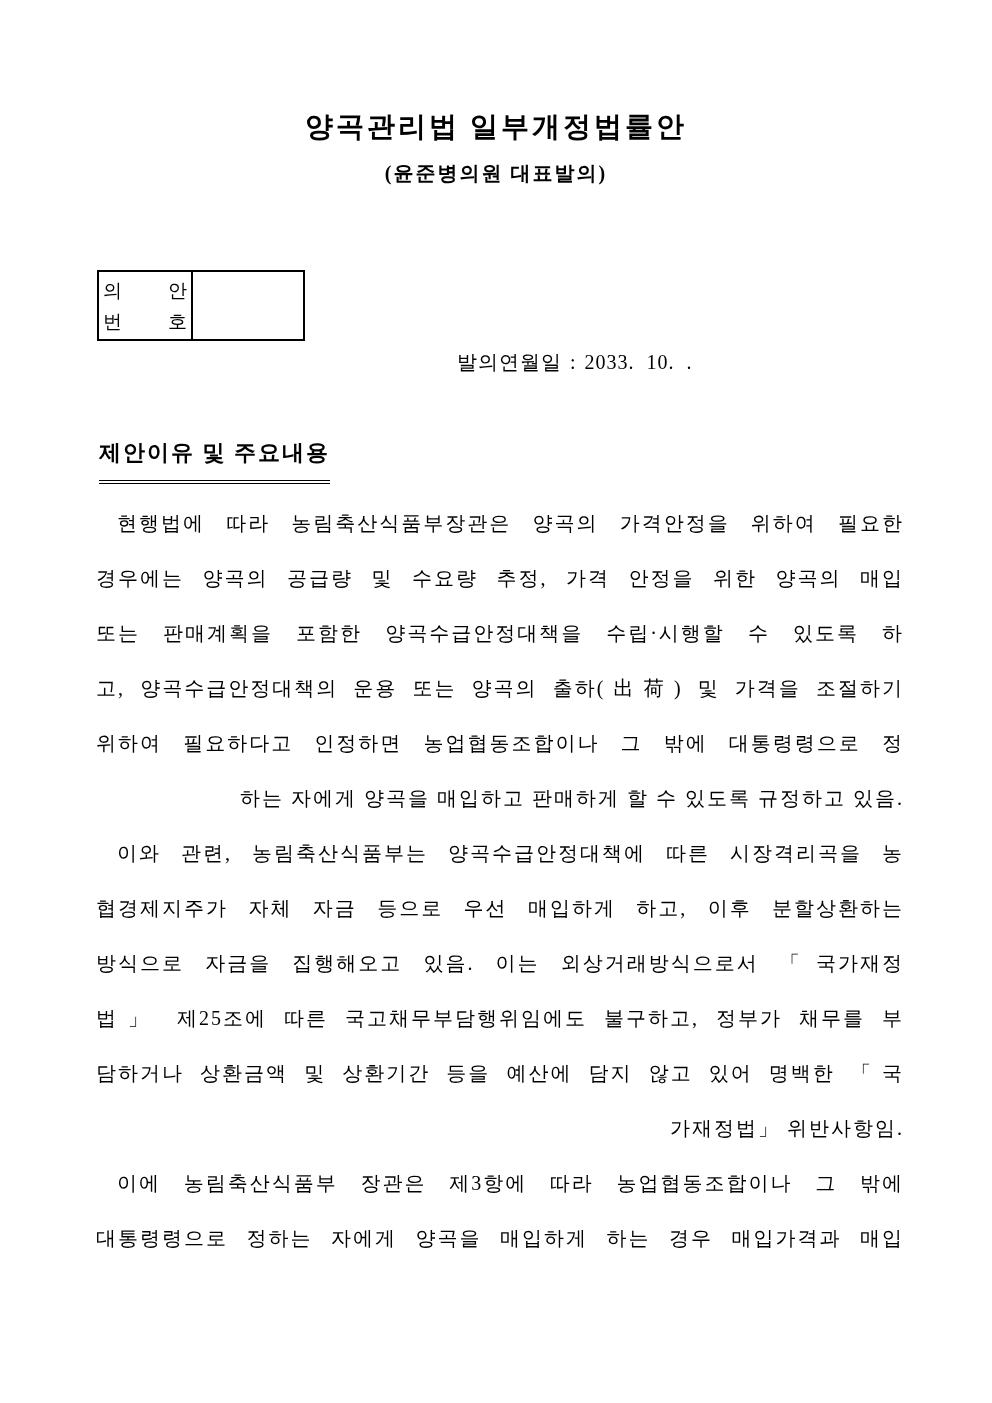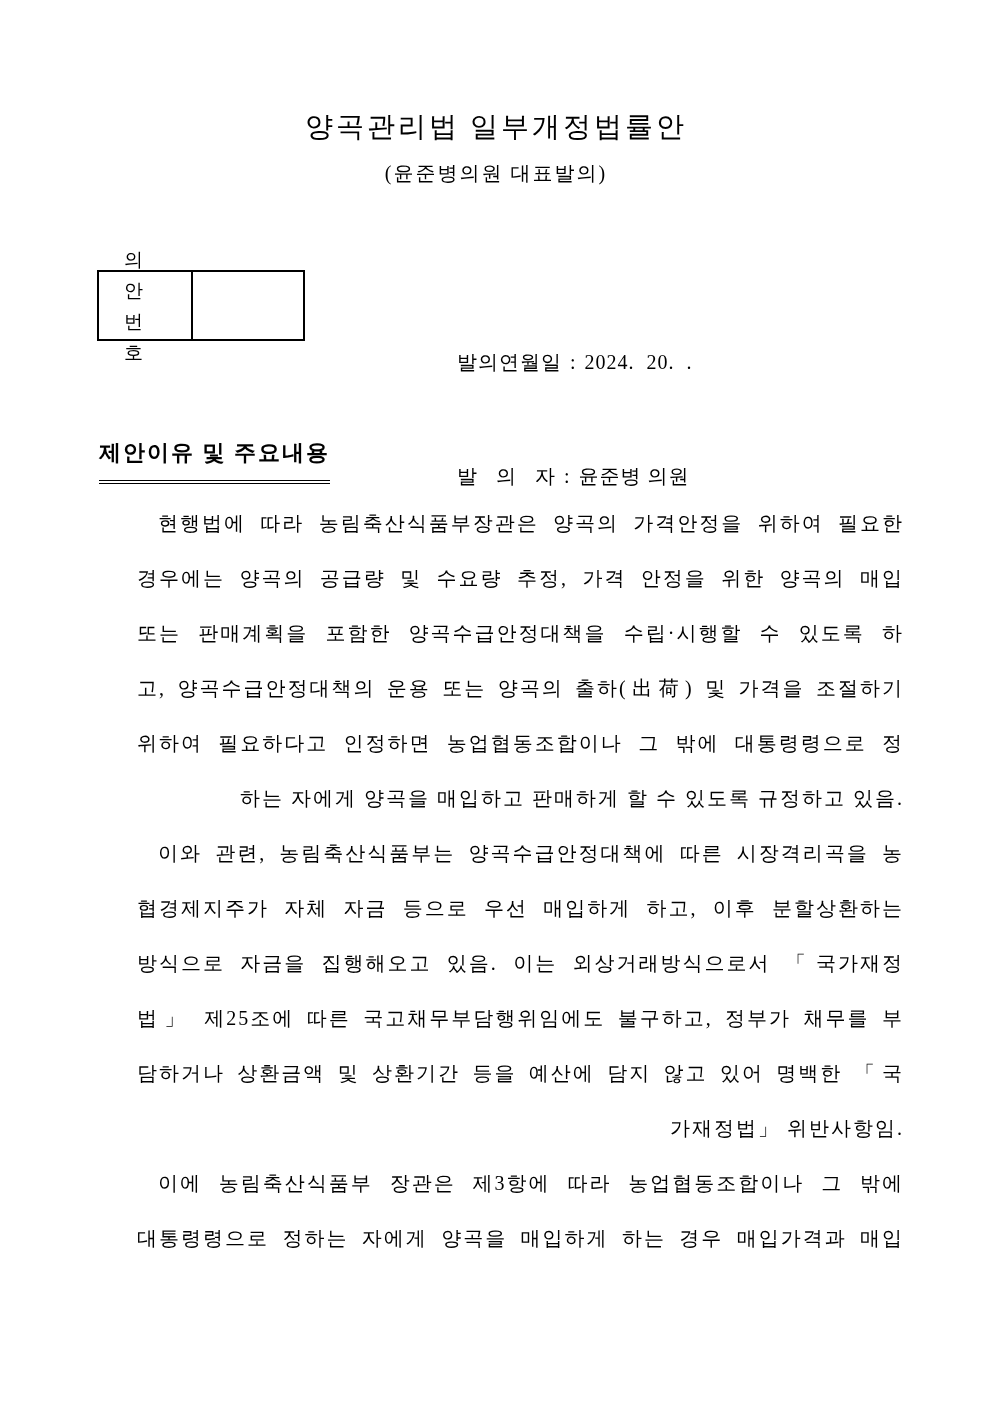--- a/index.html
+++ b/index.html
@@ -13,33 +13,33 @@
     overflow: hidden;
   }
 
   .title {
     position: absolute;
     top: 108px;
     left: 0;
     width: 100%;
     text-align: center;
     font-size: 28px;
-    font-weight: normal;
+    font-weight: bold;
     letter-spacing: 3px;
     white-space: pre;
   }
 
   .subtitle {
     position: absolute;
     top: 160px;
     left: 0;
     width: 100%;
     text-align: center;
     font-size: 20px;
-    font-weight: normal;
+    font-weight: bold;
     letter-spacing: 2px;
     white-space: pre;
   }
 
   .bill-box {
     position: absolute;
     left: 97px;
     top: 270px;
     width: 208px;
     height: 71px;
@@ -47,21 +47,21 @@
     box-sizing: border-box;
     display: flex;
   }
   .bill-box-label-cell {
     width: 94px;
     box-sizing: border-box;
     border-right: 2px solid #000;
     display: flex;
     flex-direction: column;
     justify-content: center;
-    padding: 0 25px;
+    padding: 0 4px;
     font-size: 19px;
     line-height: 31px;
   }
   .bill-box-label-line {
     text-align: justify;
     text-align-last: justify;
   }
   .bill-box-value-cell {
     flex: 1;
     font-size: 19px;
@@ -104,43 +104,41 @@
   .text-line {
     height: 55px;
     line-height: 55px;
     white-space: normal;
     overflow: hidden;
     text-align: right;
   }
   .text-line.j {
     text-align: justify;
     text-align-last: justify;
-    margin-left: 41px;
   }
   .text-line.indent { text-indent: 21px; }
 </style>
 </head>
 <body>
 
 <div class="page">
 
   <div class="title">양곡관리법 일부개정법률안</div>
   <div class="subtitle">(윤준병의원 대표발의)</div>
 
   <div class="bill-box">
     <div class="bill-box-label-cell">
       <div class="bill-box-label-line">의 안</div>
       <div class="bill-box-label-line">번 호</div>
     </div>
     <div class="bill-box-value-cell"></div>
   </div>
 
   <div class="meta">
-    <div><span>발의연월일</span><span class="sep">:</span><span>2024.  20.  .</span></div>
-    <div><span>발   의   자</span><span class="sep">:</span><span>윤준병 의원</span></div>
+    <div><span>발의연월일</span><span class="sep">:</span><span>2033.  10.  .</span></div>
   </div>
 
   <div class="section-heading">제안이유 및 주요내용</div>
 
   <div class="body-text">
     <div>
       <div class="text-line j indent">현행법에 따라 농림축산식품부장관은 양곡의 가격안정을 위하여 필요한</div>
       <div class="text-line j">경우에는 양곡의 공급량 및 수요량 추정, 가격 안정을 위한 양곡의 매입</div>
       <div class="text-line j">또는 판매계획을 포함한 양곡수급안정대책을 수립·시행할 수 있도록 하</div>
       <div class="text-line j">고, 양곡수급안정대책의 운용 또는 양곡의 출하(出荷) 및 가격을 조절하기</div>

